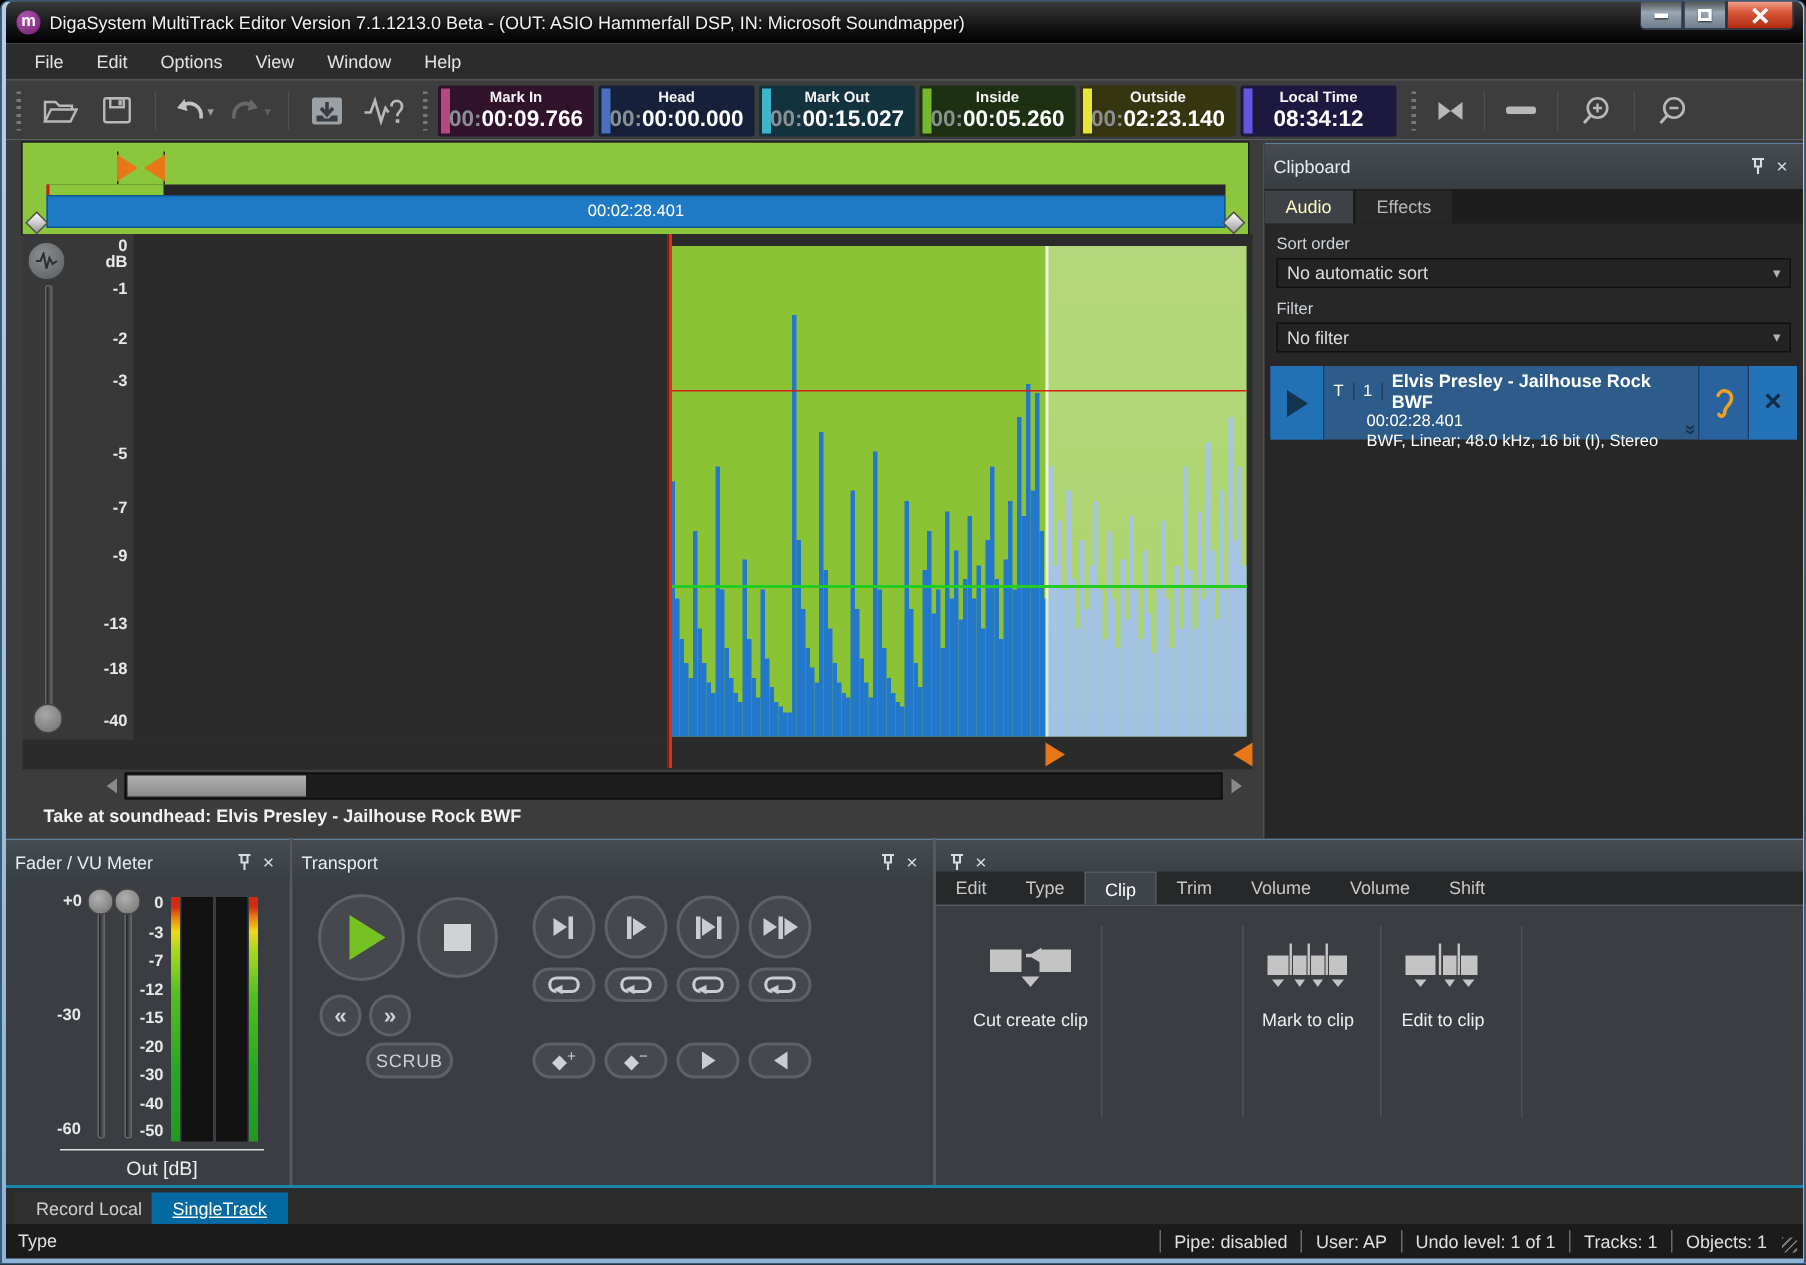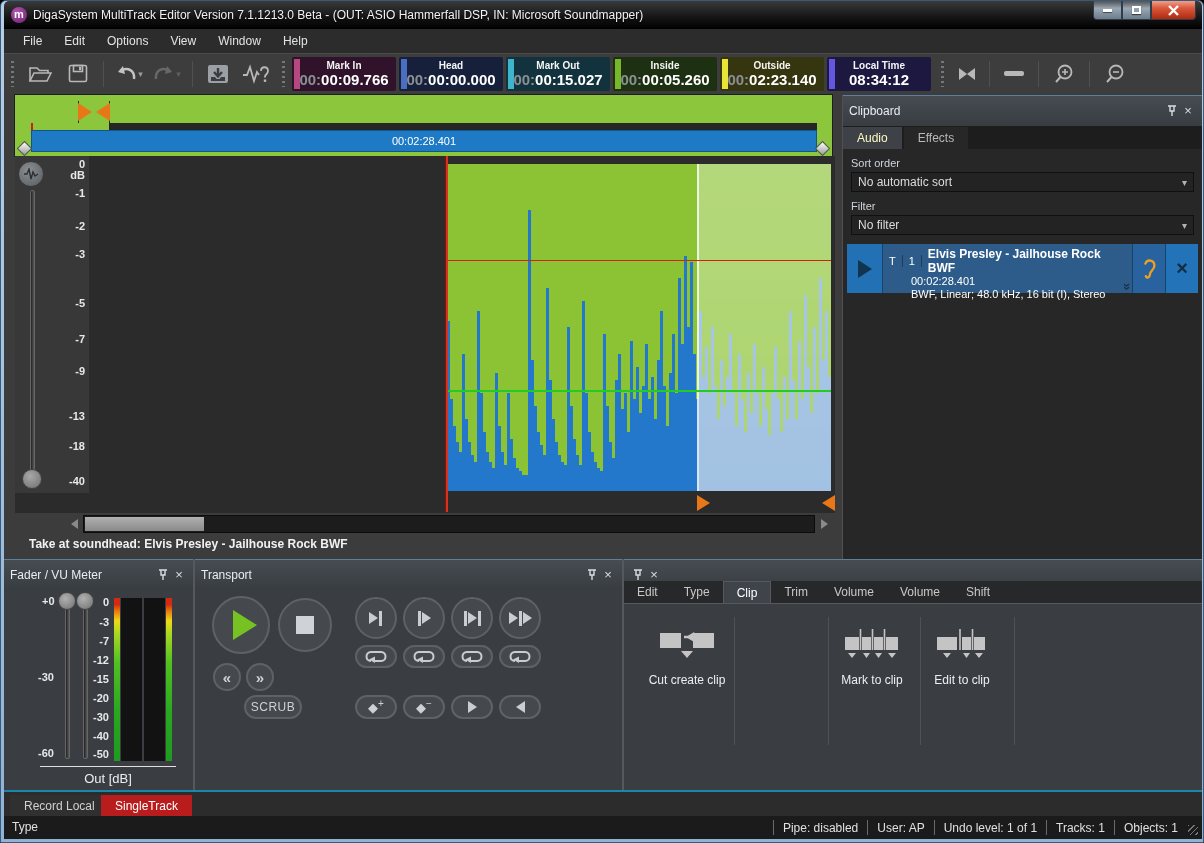--- a/index.html
+++ b/index.html
@@ -172,21 +172,21 @@
   .et-tab { padding:0 13px; height:22px; line-height:22px; font-size:12px; color:#c8c8c8; }
   .et-tab.active { background:#3f444a; color:#fff; border:1px solid #55595d; border-bottom:none; }
   .et-sep { position:absolute; top:58px; width:1px; height:128px; background:#4e5257; }
   .et-item { position:absolute; top:60px; width:92px; display:flex; flex-direction:column; align-items:center; }
   .et-item svg { margin-top:8px; }
   .et-lab { margin-top:10px; color:#eceff1; font-size:12px; white-space:nowrap; }
 
   
   .modebar { position:absolute; left:0; top:789px; width:1198px; height:26px; background:#2c2c2c; border-top:2px solid #1987ac; }
   .mode-tab { position:absolute; top:3px; height:22px; line-height:22px; font-size:12px; padding:0 14px; color:#d0d0d0; background:#303030; }
-  .mode-tab.active { background:#b91c1c; color:#fff; }
+  .mode-tab.active { background:#0369a1; color:#fff;text-decoration:underline; }
   .statusbar { position:absolute; left:0; top:815px; width:1198px; height:23px; background:#1b1b1b; color:#e0e0e0; font-size:12px; }
   .st-ready { position:absolute; left:8px; top:4px; }
   .st-right { position:absolute; right:24px; top:0; height:23px; display:flex; align-items:center; }
   .st-sep { width:1px; height:15px; background:#6a6a6a; margin:0 9px; }
   .st-grip { position:absolute; right:4px; bottom:4px; width:10px; height:10px;
              background:repeating-linear-gradient(135deg,#777 0 1px, transparent 1px 4px); }
 </style>
 </head>
 <body>
 

